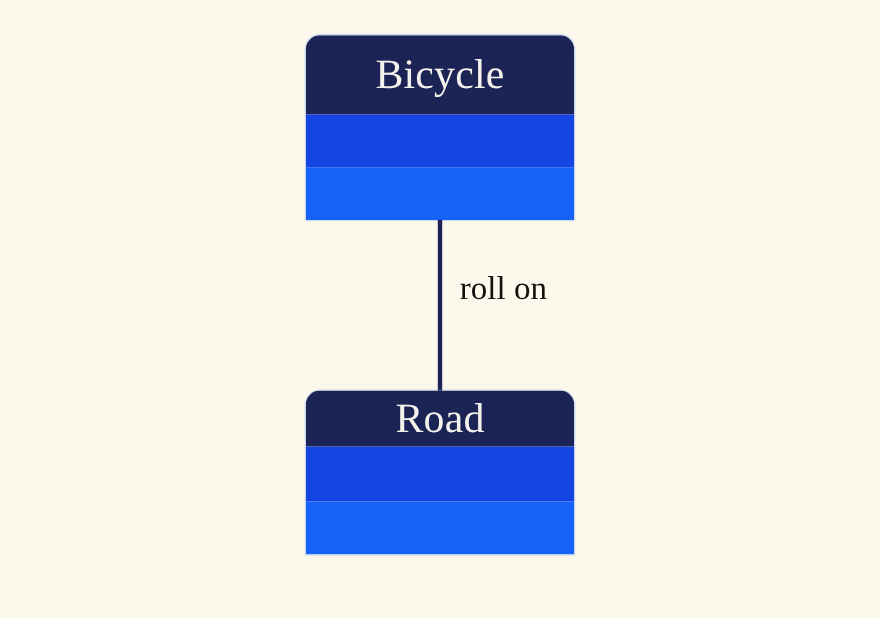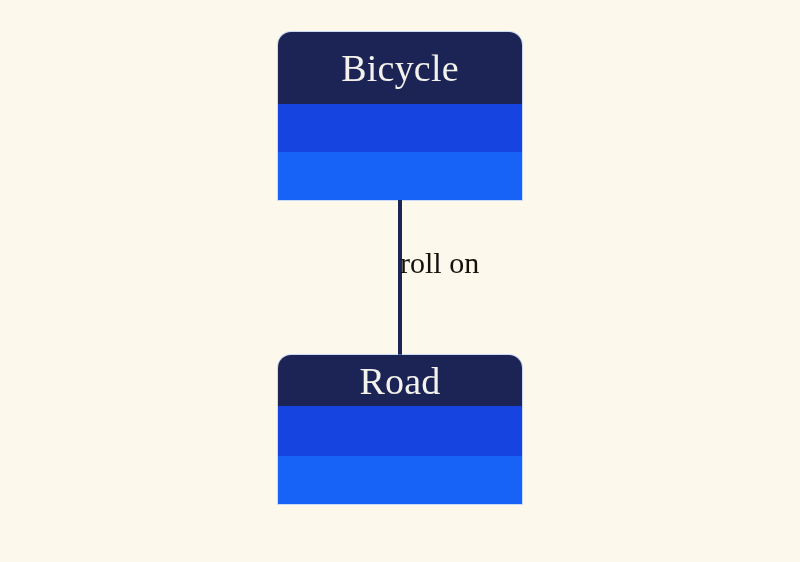--- a/index.html
+++ b/index.html
@@ -62,21 +62,21 @@
   #relationship-connector {
     position: absolute;
     left: 398px;
     top: 200px;
     width: 4px;
     height: 156px;
     background: #1b2455;
   }
   #relationship-label {
     position: absolute;
-    left: 400px;
+    left: 418px;
     top: 248px;
     color: #14110c;
     font-family: "Liberation Serif", serif;
     font-size: 30px;
     line-height: 1;
     white-space: nowrap;
   }
 </style>
 </head>
 <body>

